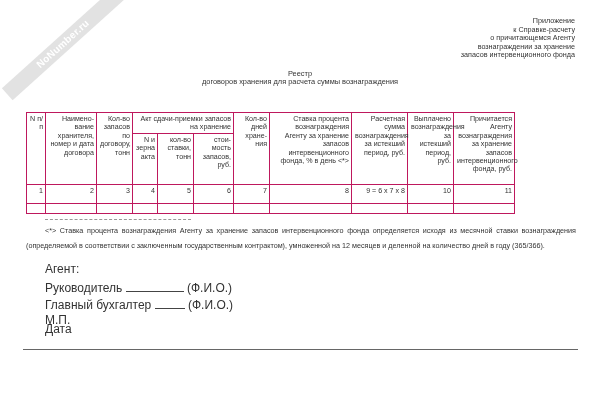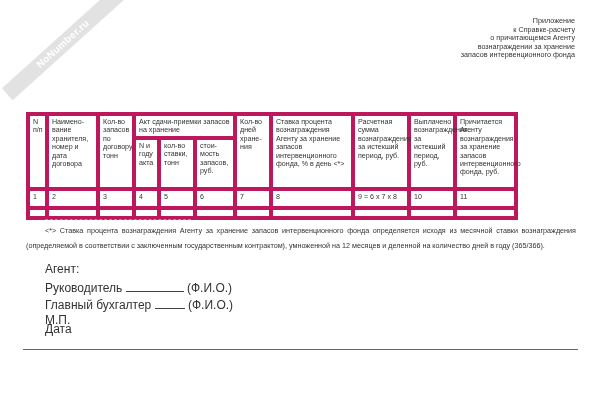--- a/index.html
+++ b/index.html
@@ -5,41 +5,43 @@
   html, body { margin:0; padding:0; }
   body { width:600px; height:420px; background:#ffffff; position:relative; overflow:hidden;
          font-family:"Liberation Sans", sans-serif; color:#333; font-size:7.4px; }
   .watermark { position:absolute; left:-12px; top:36px; width:150px; height:16px;
     background:#e2e2e2; color:#fff; font-weight:bold; font-size:10px; line-height:16px;
     text-align:center; transform:rotate(-42deg); letter-spacing:0.3px; }
   .appendix { position:absolute; right:25px; top:17px; text-align:right; line-height:8.6px; font-size:7.2px; }
   .title-block { position:absolute; left:150px; width:300px; top:70px; text-align:center; line-height:8.2px; font-size:7.4px; }
   .blank-line { display:inline-block; width:84px; border-bottom:1px solid #555; height:6px; vertical-align:baseline; }
   table.reg { position:absolute; left:26px; top:112px; border-collapse:collapse; width:488px; table-layout:fixed; }
-  table.reg td { border:4px solid #be185d; vertical-align:top; padding:2px 2px 1px 3px; line-height:8.4px; font-size:7.1px; }
+  table.reg td { border:1px solid #be185d; vertical-align:top; padding:2px 2px 1px 3px; line-height:8.4px; font-size:7.1px;text-align:right; }
   .footnote-sep { position:absolute; left:45px; top:219px; width:146px; border-top:1px dashed #999; }
   .footnote { position:absolute; left:26px; top:223px; width:550px; line-height:15px; font-size:7.2px; text-align:justify; text-indent:19px; }
   .sig { position:absolute; left:45px; font-size:12px; }
   .sig .ul { display:inline-block; border-bottom:1px solid #444; height:7px; vertical-align:baseline; }
   .rule { position:absolute; left:23px; top:349px; width:555px; border-top:1px solid #666; }
 </style>
 </head>
 <body>
 
 <div class="watermark">NoNumber.ru</div>
 
 <div class="appendix">
   <div>Приложение</div>
   <div>к Справке-расчету</div>
   <div>о причитающемся Агенту</div>
   <div>вознаграждении за хранение</div>
   <div>запасов интервенционного фонда</div>
 </div>
 
 <div class="title-block">
+  <div>Реестр</div>
+  <div>договоров хранения для расчета суммы вознаграждения</div>
 </div>
 
 <table class="reg">
   <colgroup>
     <col style="width:19px">
       <col style="width:51px">
       <col style="width:36px">
     <col style="width:25px">
       <col style="width:36px">
       <col style="width:40px">
@@ -55,21 +57,21 @@
     <td rowspan="2">Наимено-вание хранителя, номер и дата договора</td>
     <td rowspan="2">Кол-во запасов по договору, тонн</td>
     <td colspan="3">Акт сдачи-приемки запасов на хранение</td>
     <td rowspan="2">Кол-во дней хране-ния</td>
     <td rowspan="2">Ставка процента вознаграждения Агенту за хранение запасов интервенционного фонда, % в день &lt;*&gt;</td>
     <td rowspan="2">Расчетная сумма вознаграждения за истекший период, руб.</td>
     <td rowspan="2">Выплачено вознаграждения за истекший период, руб.</td>
     <td rowspan="2">Причитается Агенту вознаграждения за хранение запасов интервенционного фонда, руб.</td>
   </tr>
   <tr style="height:51px">
-    <td>N и году акта</td>
+    <td>N и зерна акта</td>
     <td>кол-во ставки, тонн</td>
     <td>стои-мость запасов, руб.</td>
   </tr>
   <tr style="height:19px">
     <td>1</td>
     <td>2</td>
     <td>3</td>
     <td>4</td>
     <td>5</td>
     <td>6</td>

